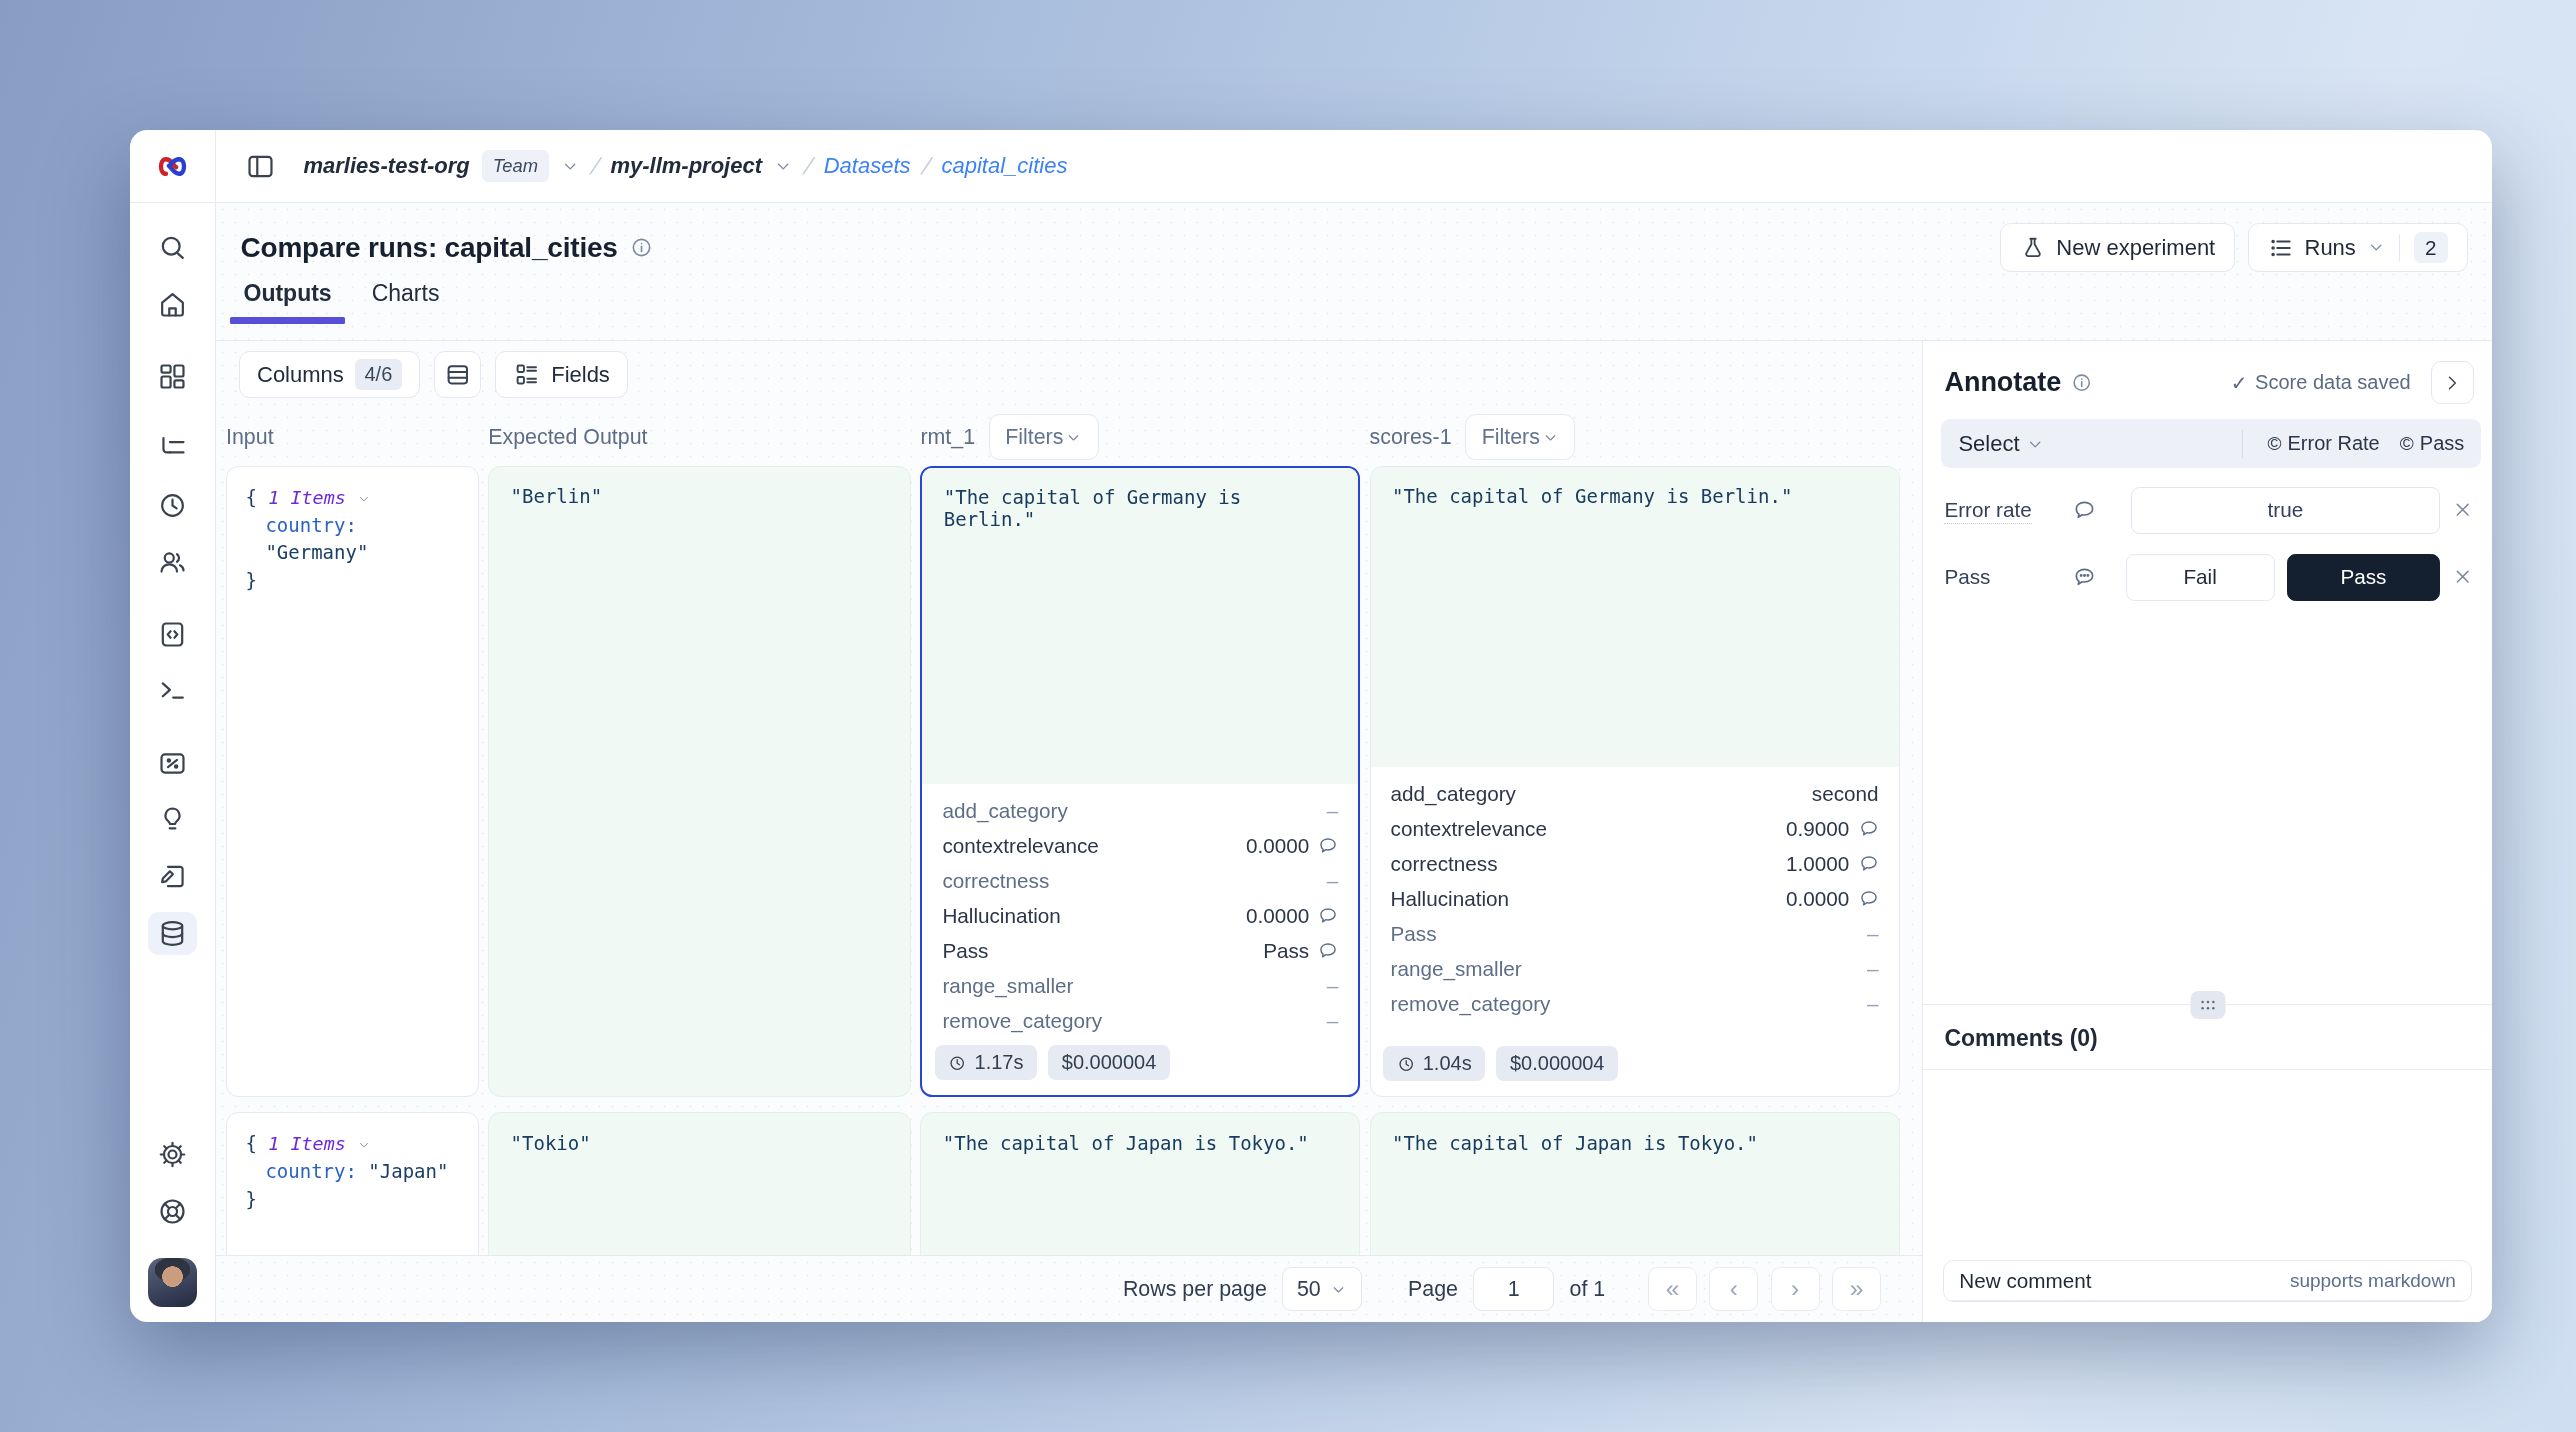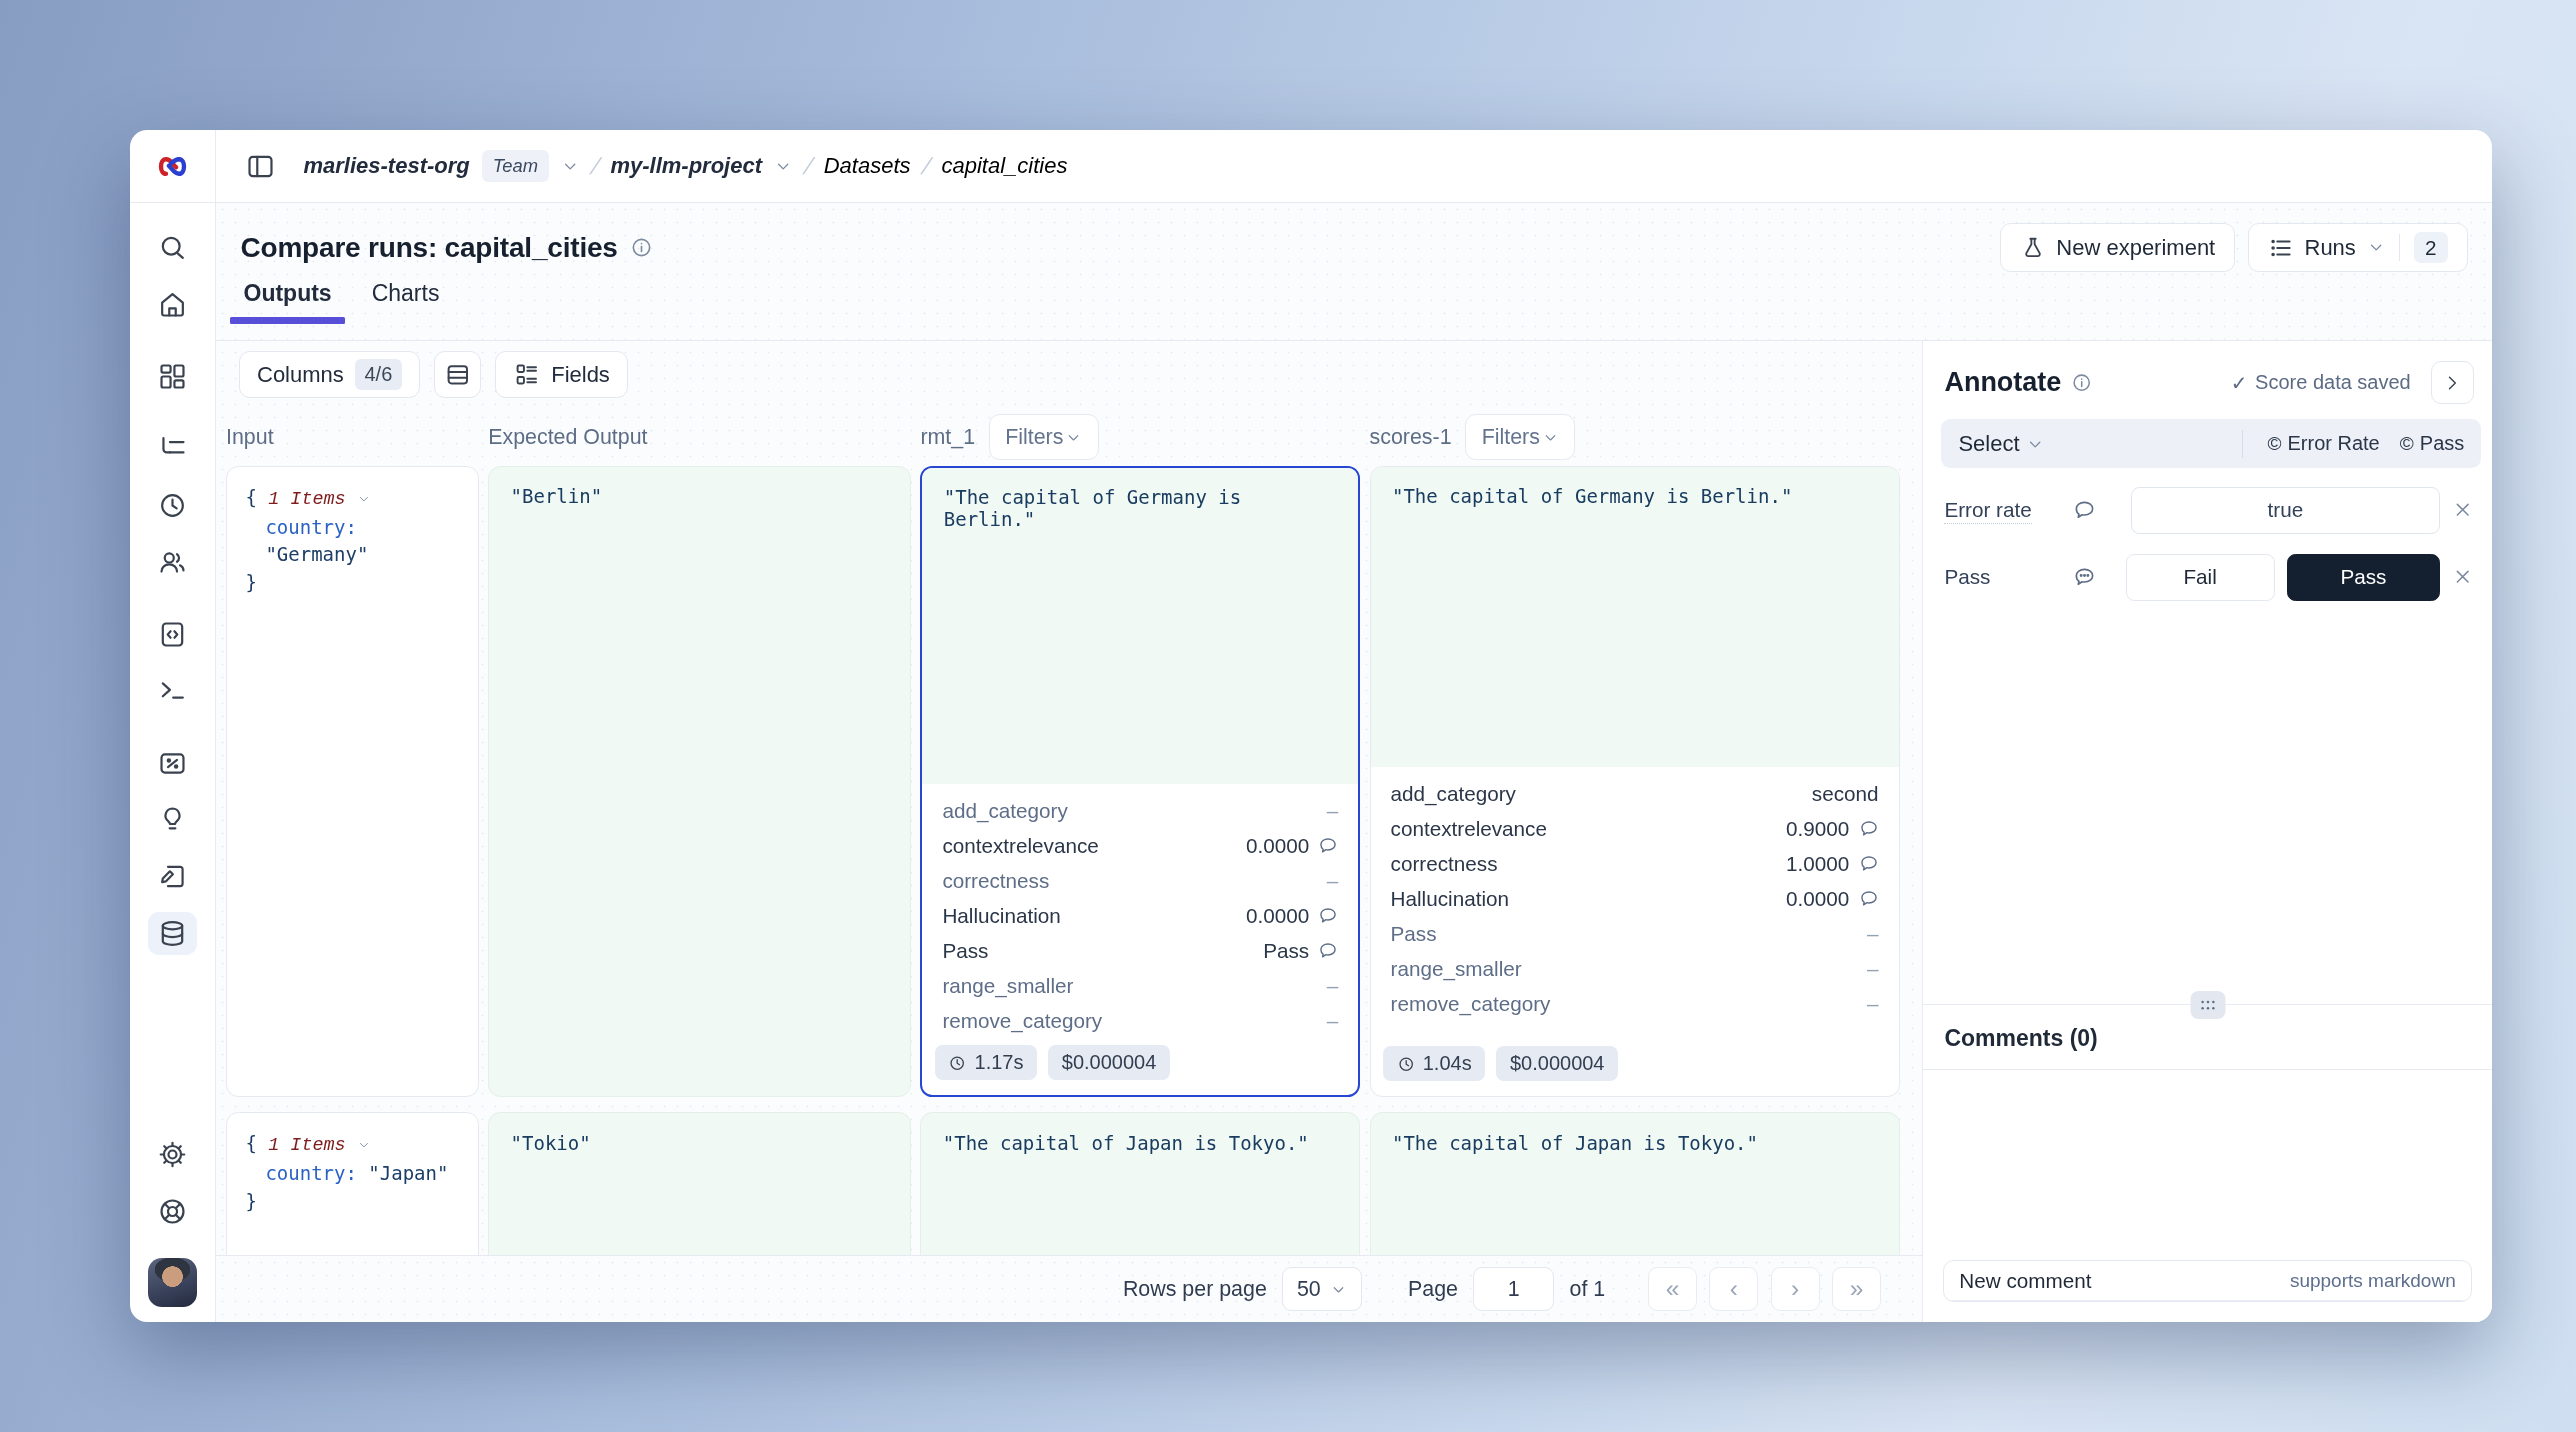--- a/index.html
+++ b/index.html
@@ -9,21 +9,21 @@
   svg { display:block; }
   .window { position:absolute; left:130px; top:130px; width:2362px; height:1192px; background:#fff;
             border-radius:17px; box-shadow:0 31px 84px rgba(25,45,85,.38); overflow:hidden; display:flex; flex-direction:column; }
   
   .topbar { flex:0 0 73px; display:flex; border-bottom:0.8px solid #e7eaf1; }
   .logo-cell { width:86px; flex:0 0 86px; border-right:0.8px solid #e7eaf1; display:flex; align-items:center; justify-content:center; }
   .topbar-main { flex:1; display:flex; align-items:center; padding-left:24.5px; gap:10.7px;font-style:italic; }
   .collapse-btn { width:40px; height:40px; display:flex; align-items:center; justify-content:center; border-radius:7.7px; cursor:pointer; }
   .crumbs { display:flex; align-items:center; gap:12.3px; margin-left:12.3px; font-size:22px; }
   .crumb-strong { font-weight:600; color:#222c3d; }
-  .crumb-dim { color:#000000; }
+  .crumb-dim { color:#3b82f6; }
   .crumb-sep { color:#c3cdda; font-size:23px; transform:skewX(-12deg); }
   .team-badge { background:#eef1f8; color:#3c4a60; font-size:18.4px; padding:5.4px 10.7px; border-radius:6.1px; }
   
   .body-row { flex:1; display:flex; min-height:0; }
   .sidebar { width:86px; flex:0 0 86px; border-right:0.8px solid #e7eaf1; display:flex; flex-direction:column; align-items:center; padding:23px 0 15.3px; }
   .side-btn { width:49px; height:43px; display:flex; align-items:center; justify-content:center; border-radius:10.7px; margin-bottom:13.8px; cursor:pointer; }
   .side-btn.active { background:#edf1f9; }
   .side-gap { height:15.3px; }
   .side-bottom { margin-top:auto; display:flex; flex-direction:column; align-items:center; }
   .avatar { width:49px; height:49px; border-radius:13.8px; margin-top:10.7px; cursor:pointer;
@@ -54,21 +54,21 @@
   .cols-badge { background:#e8ecf4; border-radius:6.1px; padding:3.8px 10px; font-size:20px; color:#3b4859; }
   .icon-btn { width:47px; justify-content:center; padding:0; }
   .grid4 { display:grid; grid-template-columns:253px 423px 440px 530px; column-gap:9.2px; padding-left:10px; }
   .thead { flex:0 0 58px; align-items:center; font-size:21.4px; color:#5d6d86; }
   .th { display:flex; align-items:center; gap:13.8px; }
   .filters-btn { background:#fff; border:1.1px solid #e5e9f0; border-radius:10.7px; height:46px; padding:0 15.3px; display:flex; align-items:center; gap:2px; font-size:21.4px; color:#64748f; cursor:pointer; }
   .tbody { flex:1; overflow:hidden; display:flex; flex-direction:column; gap:15.3px; }
   .trow { flex:0 0 603px; }
   .cell { border:1.1px solid #e5e9f0; border-radius:12.3px; background:#fff; overflow:hidden; }
   .cell-json { padding:17px 18.4px; font-family:"DejaVu Sans Mono", monospace; font-size:19px; color:#1c3e66; line-height:1.45; }
-  .json-meta { font-style:italic; color:#7f1d1d; font-size:18.4px;font-family:Liberation Mono, monospace; }
+  .json-meta { font-style:italic; color:#6d28d9; font-size:18.4px; }
   .json-key { color:#2a62c4; }
   .json-indent { padding-left:20px; }
   .cell-green { background:#f0f9f3; border-color:#e3f0e7; padding:18.4px 21.4px; font-family:"DejaVu Sans Mono", monospace; font-size:19px; color:#193c60; }
   .cell-run { display:flex; flex-direction:column; padding:0; }
   .cell-run.selected { border:2.3px solid #2946d2; }
   .run-output { background:#f0f9f3; padding:18.4px 21.4px; font-family:"DejaVu Sans Mono", monospace; font-size:19px; color:#193c60; flex:0 0 316px; }
   .cell-run.alt .run-output { flex:0 0 300px; }
   .metrics { flex:1; overflow:hidden; padding:9.2px 20px 0; }
   .metric { height:35px; display:flex; align-items:center; font-size:20.7px; color:#2b3648; }
   .metric .mname.muted { color:#5e6e88; }

